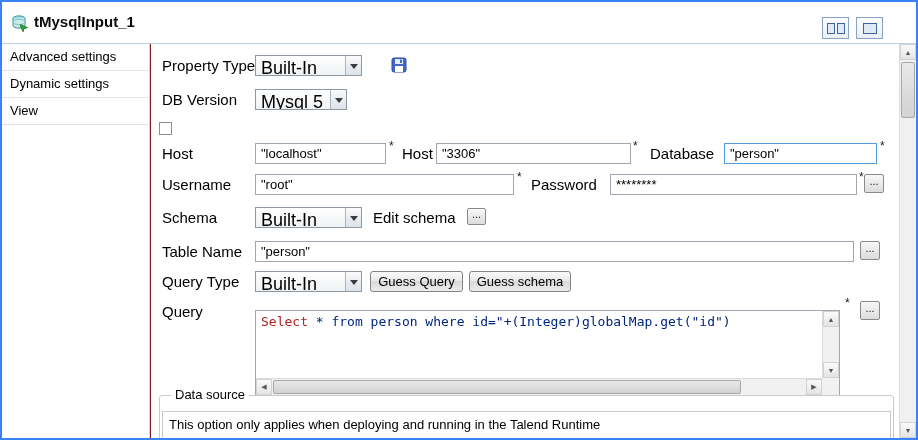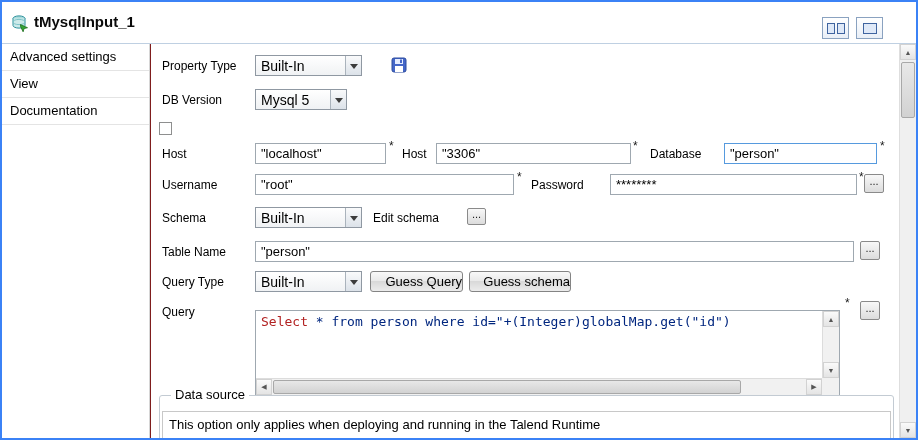--- a/index.html
+++ b/index.html
@@ -16,29 +16,29 @@
   .hcell{width:8px;height:11px;border:1px solid #3f64a0;background:#dfe9f8}
   .hcell.wide{width:14px}
 
   
   .sidebar{position:absolute;left:0;top:42px;width:148px;bottom:0;background:#fff;border-right:1px solid #d6d6d6}
   .side-item{height:27px;line-height:26px;padding-left:8px;font-size:13px;border-bottom:1px solid #e4e4e4;cursor:pointer;white-space:nowrap}
   .side-item.selected{font-weight:bold;background:linear-gradient(#fdfdfd,#ececec);border-top:1px solid #cfcfcf;border-bottom:1px solid #c4c4c4}
 
   
   .main{position:absolute;left:149px;top:42px;right:17px;bottom:0;background:#fff}
-  .lbl{position:absolute;font-size:12px;height:20px;line-height:20px;white-space:nowrap}
+  .lbl{position:absolute;font-size:15px;height:20px;line-height:20px;white-space:nowrap}
   .tinput{position:absolute;height:21px;border:1px solid #9fa8b0;background:#fff;font:13px "Liberation Sans",sans-serif;padding:0 5px;color:#000}
   .tinput.focused{border:1px solid #569ade}
   .star{position:absolute;font-size:12px;color:#1a1a1a}
   .combo{position:absolute;height:21px;border:1px solid #8f98a2;background:linear-gradient(#ffffff,#f0f2f4);display:flex;cursor:pointer}
-  .combo .val{flex:1;padding:2px 5px;font-size:14px;white-space:nowrap;overflow:hidden}
+  .combo .val{flex:1;padding:2px 5px;font-size:18px;white-space:nowrap;overflow:hidden}
   .combo .arrow{width:16px;border-left:1px solid #aab3bc;background:linear-gradient(#f9fafb,#dce2e9);display:flex;align-items:center;justify-content:center}
   .tri-down{width:0;height:0;border:4px solid transparent;border-top:5px solid #3c3c3c;margin-top:5px}
-  .btn{position:absolute;height:21px;border:1px solid #848484;border-radius:3px;background:linear-gradient(#f9f9f9,#eaeaea 45%,#d9d9d9 50%,#ececec);font-size:13px;text-align:right;line-height:19px;cursor:pointer;white-space:nowrap}
+  .btn{position:absolute;height:21px;border:1px solid #848484;border-radius:3px;background:linear-gradient(#f9f9f9,#eaeaea 45%,#d9d9d9 50%,#ececec);font-size:13px;text-align:center;line-height:19px;cursor:pointer;white-space:nowrap}
   .mini{position:absolute;width:20px;height:19px;border:1px solid #8a8a8a;border-radius:2px;background:linear-gradient(#f8f8f8,#dcdcdc);font-size:11px;line-height:12px;text-align:center;cursor:pointer;color:#222}
   .chk{position:absolute;width:13px;height:13px;border:1px solid #8e8f8f;background:#fff;cursor:pointer}
 
   
   .query-wrap{position:absolute;border:1px solid #9fa8b0;background:#fff}
   .query-text{position:absolute;left:0;top:0;right:17px;bottom:17px;padding:3px 5px;font:13px "DejaVu Sans Mono",monospace;white-space:pre;overflow:hidden;cursor:text}
   .q-key{color:#b22222}
   .q-body{color:#00267f}
   .sb{background:#f1f1f1}
   .q-vsb{position:absolute;right:0;top:0;width:17px;bottom:17px;border-left:1px solid #dcdcdc}
@@ -74,22 +74,22 @@
         <span class="hcell"></span>
       </div>
       <div class="hbtn">
         <span class="hcell wide"></span>
       </div>
     </div>
   </div>
 
   <div class="sidebar">
     <div class="side-item">Advanced settings</div>
+    <div class="side-item">Dynamic settings</div>
     <div class="side-item">View</div>
-    <div class="side-item">Documentation</div>
   </div>
 
   <div class="main">
 
     <div class="lbl" style="left:11px;top:12px">Property Type</div>
     <div class="combo" style="left:104px;top:11px;width:107px">
       <span class="val">Built-In</span>
       <span class="arrow">
           <span class="tri-down"></span>
         </span>

